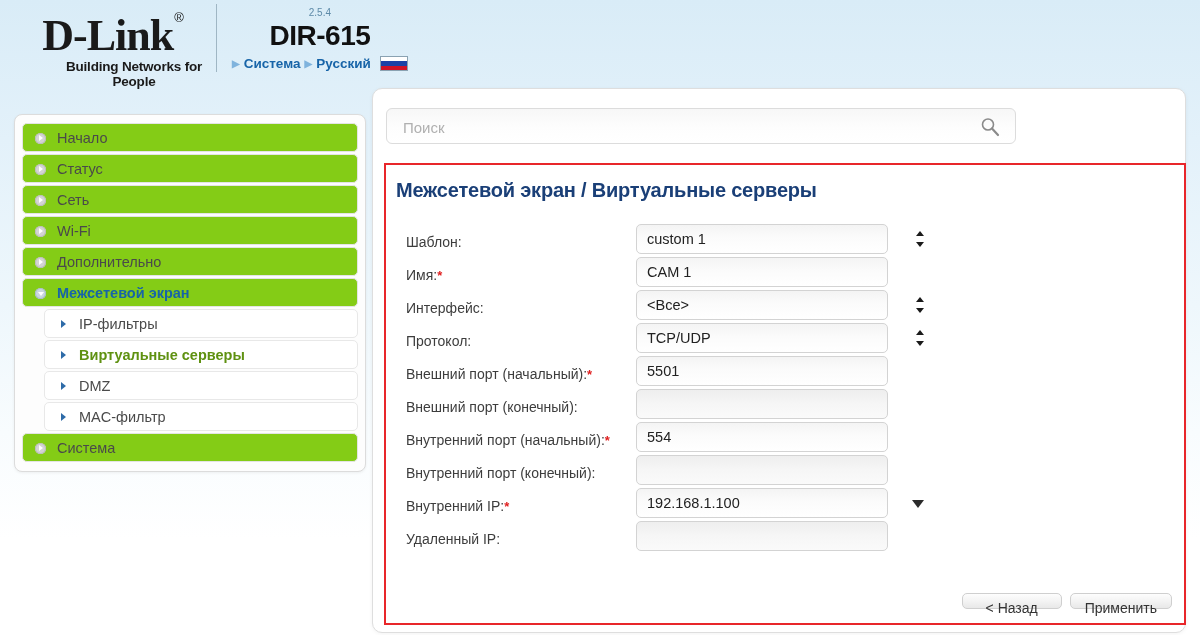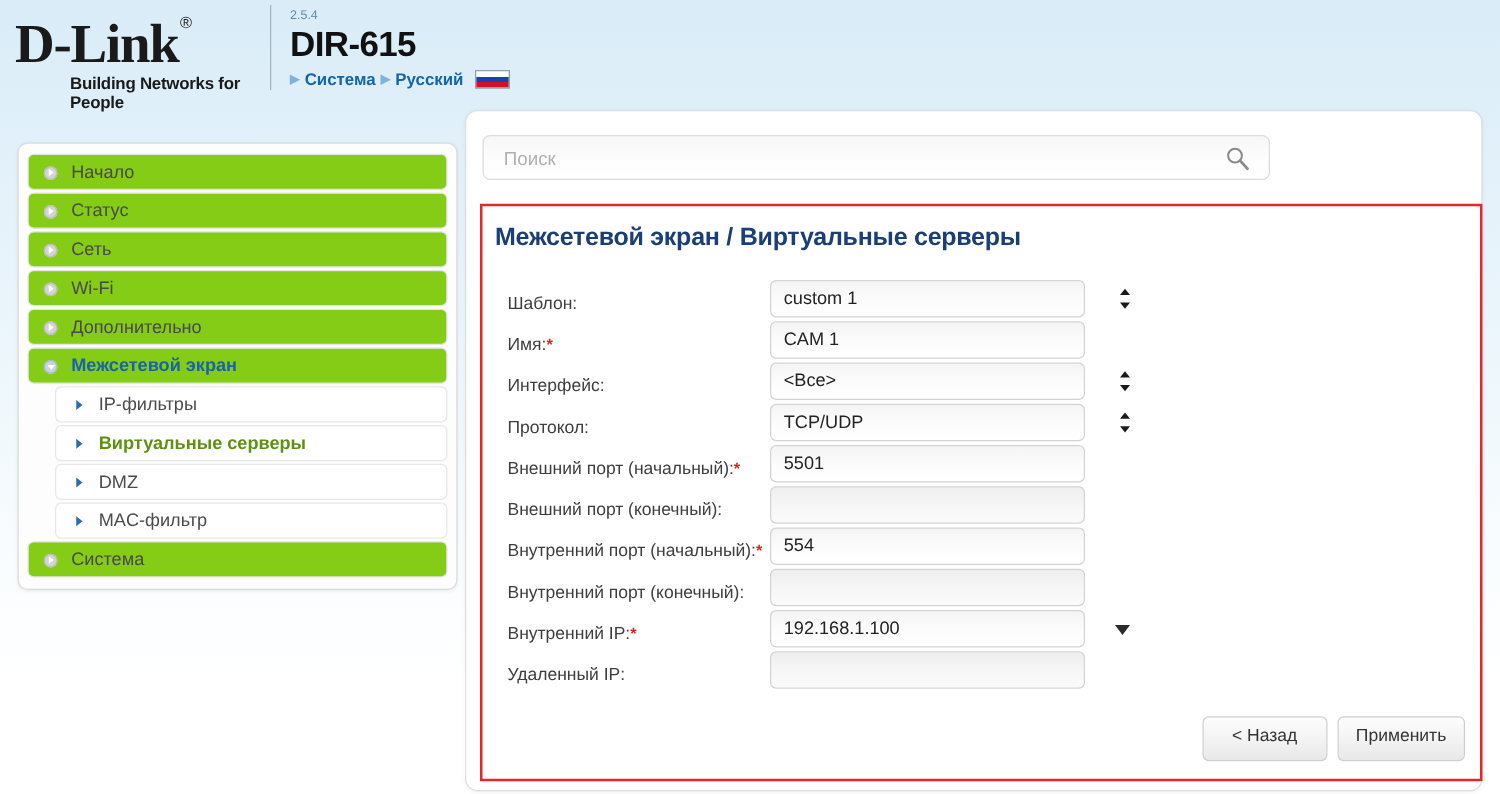--- a/index.html
+++ b/index.html
@@ -19,20 +19,21 @@
     height: 635px;
     background: linear-gradient(to bottom, #d9ecf7 0%, #e3f1fa 22%, #eef7fc 48%, #f8fcfe 68%, #ffffff 85%, #ffffff 100%);
   }
 
   
   .header {
     position: absolute;
     left: 0; top: 0;
     width: 1200px;
     height: 80px;
+    text-align: center;
   }
   .logo-block {
     position: absolute;
     left: 12px; top: 8px;
     width: 200px;
     height: 64px;
   }
   .logo-main {
     font-family: "Liberation Serif", serif;
     font-size: 44px;
@@ -288,20 +289,21 @@
     box-sizing: border-box;
   }
   .req {
     color: #e02020;
     font-weight: bold;
     font-size: 13px;
   }
   .fctrl {
     position: relative;
     width: 298px;
+    margin-left: 20px;
   }
   .inp {
     width: 252px;
     height: 30px;
     box-sizing: border-box;
     border: 1px solid #d3d3d3;
     border-radius: 5px;
     background: linear-gradient(to bottom, #f4f4f4 0%, #fbfbfb 45%, #ffffff 100%);
     font-family: "Liberation Sans", sans-serif;
     font-size: 14.5px;
@@ -361,21 +363,21 @@
 
   
   .btn-row {
     position: absolute;
     right: 12px; bottom: 14px;
     display: flex;
     gap: 8px;
   }
   .btn {
     min-width: 100px;
-    height: 36px;
+    height: 16px;
     line-height: 29px;
     text-align: center;
     border: 1px solid #cfcfcf;
     border-radius: 5px;
     background: linear-gradient(to bottom, #fdfdfd 0%, #f3f3f3 52%, #e8e8e8 100%);
     font-family: "Liberation Sans", sans-serif;
     font-size: 14px;
     color: #333;
     cursor: pointer;
     padding: 0 14px;

